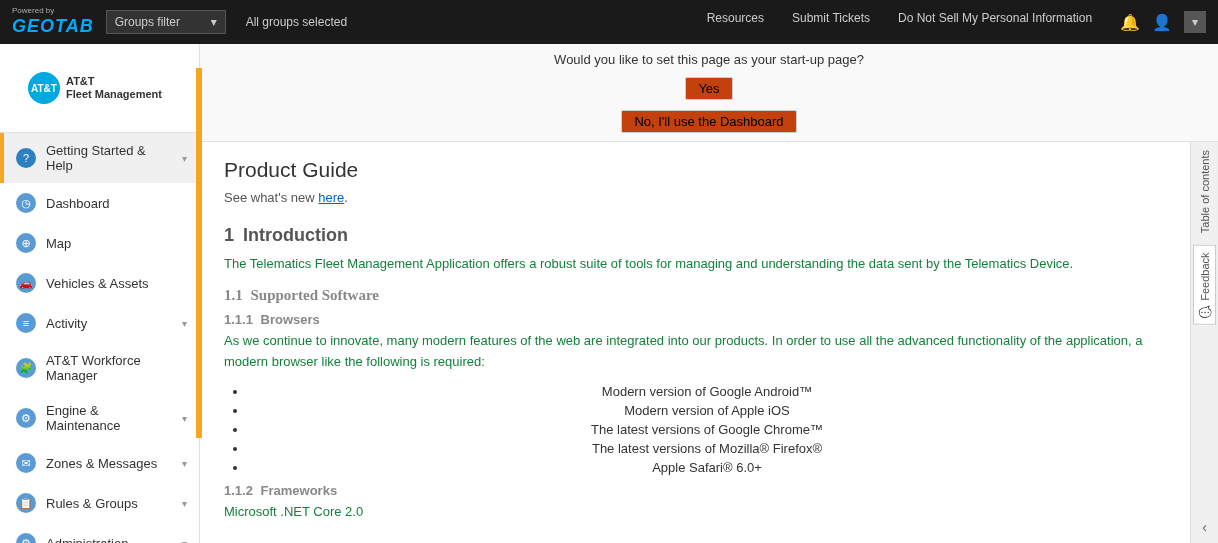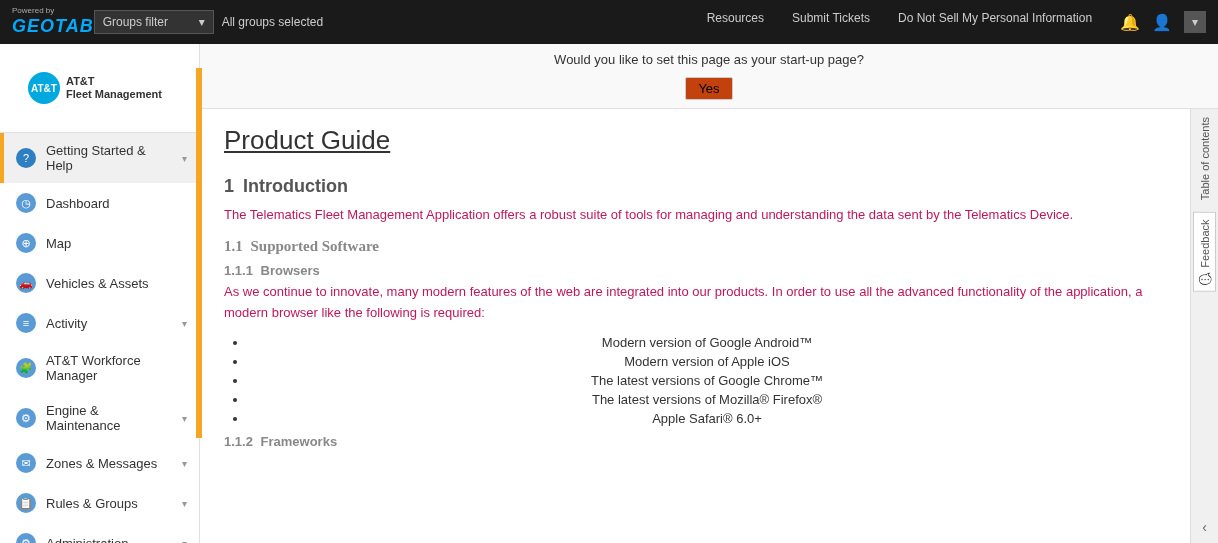--- a/index.html
+++ b/index.html
@@ -8,21 +8,21 @@
     
     .top-bar {
       background: #1a1a1a;
       height: 44px;
       display: flex;
       align-items: center;
       justify-content: space-between;
       padding: 0 12px;
       flex-shrink: 0;
     }
-    .top-bar-left { display: flex; align-items: center; gap: 0; }
+    .top-bar-left { display: flex; align-items: center; gap: 12px; }
     .powered-by { color: #aaa; font-size: 10px; display: flex; flex-direction: column; line-height: 1.2; }
     .powered-by span:first-child { font-size: 8px; }
     .geotab-logo { color: #00aaff; font-size: 18px; font-weight: bold; letter-spacing: 1px; font-style: italic; }
     .groups-filter {
       background: #333;
       border: 1px solid #555;
       color: #ccc;
       padding: 4px 8px;
       font-size: 12px;
       display: flex;
@@ -176,26 +176,26 @@
     }
     .collapse-btn {
       margin-top: auto;
       padding: 8px 4px;
       cursor: pointer;
       color: #666;
       font-size: 14px;
     }
 
     
-    .page-title { font-size: 26px; color: #333; margin-bottom: 8px; font-weight: normal; text-decoration: underline; }
+    .page-title { font-size: 21px; color: #333; margin-bottom: 8px; font-weight: normal; }
     .see-new { font-size: 13px; color: #555; margin-bottom: 16px; }
     .see-new a { color: #0066cc; }
     .section-h1 { font-size: 18px; color: #e87722; margin: 20px 0 8px; }
     .section-h1 span { color: #555; margin-right: 4px; }
-    .section-body { font-size: 13px; color: #be185d; line-height: 1.6; margin-bottom: 12px; }
+    .section-body { font-size: 13px; color: #15803d; line-height: 1.6; margin-bottom: 12px; }
     .section-h2 { font-size: 15px; color: #e87722; margin: 10px 0 4px; font-family: Liberation Serif, serif; }
     .section-h2 span { color: #888; margin-right: 4px; }
     .section-h3 { font-size: 13px; color: #e87722; margin: 8px 0 4px; }
     .section-h3 span { color: #888; margin-right: 4px; }
     .bullet-list { margin: 8px 0 8px 24px; }
     .bullet-list li { font-size: 13px; color: #333; margin-bottom: 4px; text-align: center; }
   </style>
 </head>
 <body>
 
@@ -320,26 +320,30 @@
     </div>
   </div>
 
   <div class="orange-bar"></div>
 
   <div class="content-wrapper">
 
     <div class="startup-bar">
       <span>Would you like to set this page as your start-up page?</span>
       <button class="startup-bar-btn">Yes</button>
+      <button class="startup-bar-btn">No, I'll use the Dashboard</button>
     </div>
 
     <div class="content-area">
       <div class="content-main">
 
         <h1 class="page-title">Product Guide</h1>
+        <p class="see-new">
+          <span>See what's new </span><a href="#">here</a><span>.</span>
+        </p>
 
         <h2 class="section-h1">
           <span>1</span>
           <span>Introduction</span>
         </h2>
         <p class="section-body">The Telematics Fleet Management Application offers a robust suite of tools for managing and understanding the data sent by the Telematics Device.</p>
 
         <h3 class="section-h2">
           <span>1.1</span>
           <span>Supported Software</span>
@@ -356,20 +360,21 @@
           <li>Modern version of Apple iOS</li>
           <li>The latest versions of Google Chrome™</li>
           <li>The latest versions of Mozilla® Firefox®</li>
           <li>Apple Safari® 6.0+</li>
         </ul>
 
         <h4 class="section-h3">
           <span>1.1.2</span>
           <span>Frameworks</span>
         </h4>
+        <p class="section-body">Microsoft .NET Core 2.0</p>
 
       </div>
 
       <div class="right-panel">
         <span class="toc-label">Table of contents</span>
         <div class="feedback-btn">
           <span>💬</span>
           <span>Feedback</span>
         </div>
         <div class="collapse-btn">

